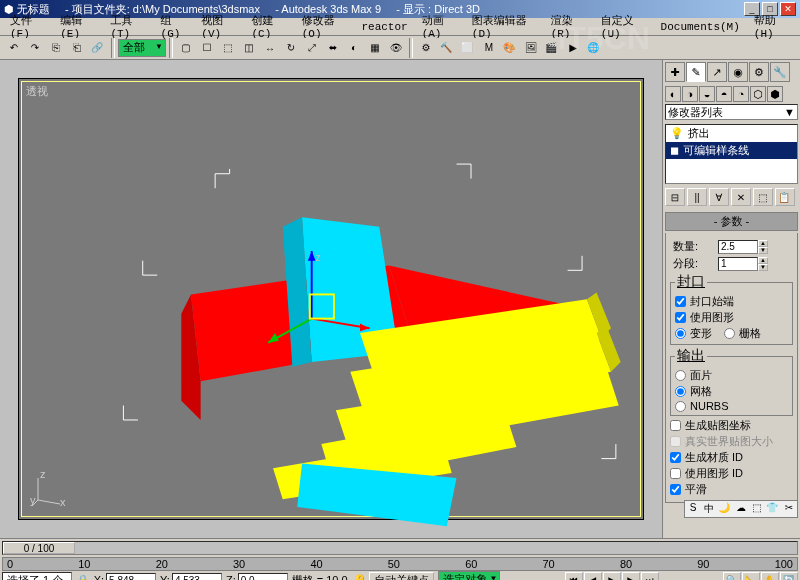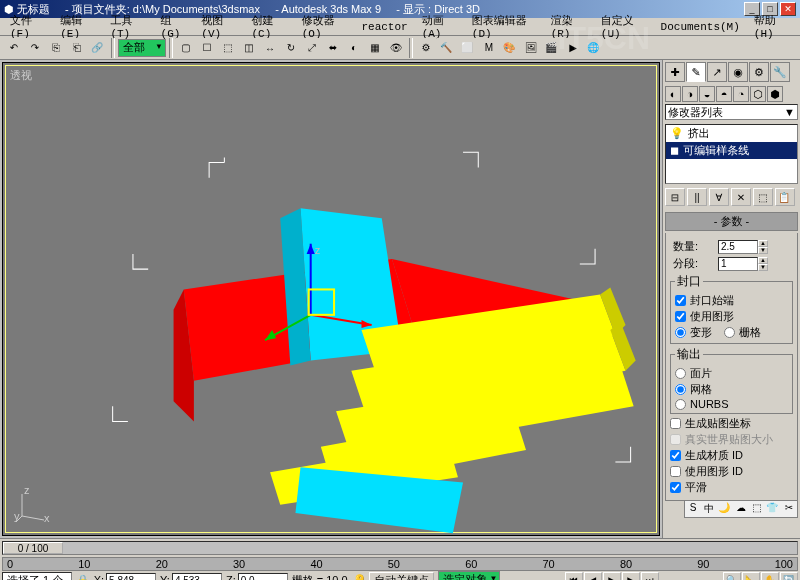--- a/index.html
+++ b/index.html
@@ -10,21 +10,21 @@
 .win-btn { width: 16px; height: 14px; background: #c0c0c0; border: 1px solid #fff; border-right-color: #404040; border-bottom-color: #404040; font-size: 9px; text-align: center; line-height: 12px; color: #000; }
 .win-btn.close { background: #e04030; color: #fff; }
 .menubar { height: 18px; background: #d4d0c8; display: flex; align-items: center; padding: 0 4px; gap: 2px; border-bottom: 1px solid #808080; }
 .menubar span { padding: 15px 6px; cursor: default; font-family: Liberation Mono, monospace; }
 .toolbar { height: 24px; background: #d4d0c8; display: flex; align-items: center; padding: 0 4px; gap: 1px; border-bottom: 1px solid #808080; }
 .tbtn { width: 20px; height: 20px; background: #d4d0c8; border: 1px solid #d4d0c8; display: inline-flex; align-items: center; justify-content: center; font-size: 10px; }
 .tsep { width: 4px; height: 20px; border-left: 1px solid #808080; border-right: 1px solid #fff; margin: 0 2px; }
 .dropdown { height: 18px; background: #22c55e; border: 1px solid #808080; padding: 0 12px 0 4px; position: relative; min-width: 48px; }
 .dropdown::after { content: "▼"; position: absolute; right: 2px; top: 2px; font-size: 8px; }
 .workspace { display: flex; height: 478px; }
-.viewport { flex: 1; background: #7a7a7a; position: relative; border: 1px solid #000; margin: 2px; }
+.viewport { flex: 1; background: #7a7a7a; position: relative; border: 1px solid #000; margin: 18px; }
 .viewport-inner { position: absolute; inset: 2px; border: 1px solid #ffff80; background: #7a7a7a; }
 .vp-label { position: absolute; top: 2px; left: 4px; color: #ccc; font-size: 11px; }
 .scene { position: absolute; inset: 0; }
 .axis-ind { position: absolute; bottom: 8px; left: 8px; width: 40px; height: 40px; }
 .cmd-panel { width: 138px; background: #d4d0c8; border-left: 1px solid #808080; padding: 2px; display: flex; flex-direction: column; gap: 2px; }
 .panel-tabs { display: flex; gap: 1px; }
 .ptab { width: 20px; height: 20px; background: #d4d0c8; border: 1px solid #808080; display: flex; align-items: center; justify-content: center; font-size: 11px; }
 .ptab.active { background: #fff; border-bottom: 1px solid #fff; }
 .sub-tabs { display: flex; gap: 1px; margin-top: 2px; }
 .obj-name { display: flex; gap: 2px; margin-top: 2px; }
@@ -37,26 +37,26 @@
 .mod-btn { width: 20px; height: 18px; border: 1px outset #fff; background: #d4d0c8; font-size: 10px; display: flex; align-items: center; justify-content: center; }
 .rollout-hdr { background: #a0a0a0; border: 1px solid #808080; text-align: center; padding: 1px; margin-top: 4px; font-size: 11px; }
 .rollout-body { border: 1px solid #808080; border-top: none; padding: 4px; font-size: 11px; }
 .param-row { display: flex; align-items: center; gap: 20px; margin: 2px 0; }
 .param-row label { flex: 0 0 28px; text-align: right; }
 .spinner { display: flex; }
 .spinner input { width: 40px; height: 14px; border: 1px inset #808080; padding: 0 2px; font-size: 10px; }
 .spin-btns { display: flex; flex-direction: column; }
 .spin-btns div { width: 10px; height: 7px; border: 1px outset #fff; background: #d4d0c8; font-size: 6px; line-height: 5px; text-align: center; }
 .fieldset { border: 1px solid #808080; padding: 2px 4px; margin: 2px 0; }
-.fieldset legend { font-size: 12px; padding: 0 2px; }
+.fieldset legend { font-size: 14px; padding: 0 2px; text-decoration: underline; }
 .chk-row, .rad-row { display: flex; align-items: center; gap: 4px; margin: 1px 0; font-size: 11px; }
 .chk-row input, .rad-row input { width: 11px; height: 11px; }
 .timeline-area { height: 60px; background: #d4d0c8; border-top: 1px solid #808080; }
 .time-slider { height: 14px; background: #c0c0c0; border: 1px inset #808080; position: relative; margin: 2px; }
-.time-thumb { position: absolute; left: 0; top: 0; height: 12px; width: 60px; background: #d4d0c8; border: 1px outset #fff; text-align: center; font-size: 10px; }
+.time-thumb { position: absolute; left: 0; top: 0; height: 12px; width: 72px; background: #d4d0c8; border: 1px outset #fff; text-align: center; font-size: 10px; }
 .time-ruler { height: 14px; display: flex; justify-content: space-between; padding: 0 4px; font-size: 9px; color: #000; margin: 0 2px; border: 1px solid #808080; background: #b0b0b0; }
 .status-row { display: flex; align-items: center; gap: 4px; padding: 2px; height: 18px; }
 .coord-box { display: flex; align-items: center; gap: 2px; }
 .coord-box input { width: 50px; height: 14px; border: 1px inset #808080; font-size: 10px; padding: 0 2px; }
 .sel-info { background: #fff; border: 1px inset #808080; padding: 0 4px; height: 16px; display: flex; align-items: center; min-width: 70px; }
 .play-btns { display: flex; gap: 1px; margin-left: auto; }
 .play-btn { width: 18px; height: 16px; border: 1px outset #fff; background: #d4d0c8; font-size: 9px; display: flex; align-items: center; justify-content: center; }
 .auto-key { padding: 0 4px; height: 16px; border: 1px outset #fff; background: #d4d0c8; display: flex; align-items: center; }
 .watermark { position: absolute; top: 20px; right: 150px; color: rgba(255,255,255,0.15); font-size: 32px; font-weight: bold; pointer-events: none; }
 .bottom-ime { position: absolute; bottom: 62px; right: 2px; display: flex; gap: 2px; background: #f0f0f0; border: 1px solid #808080; padding: 1px; }

